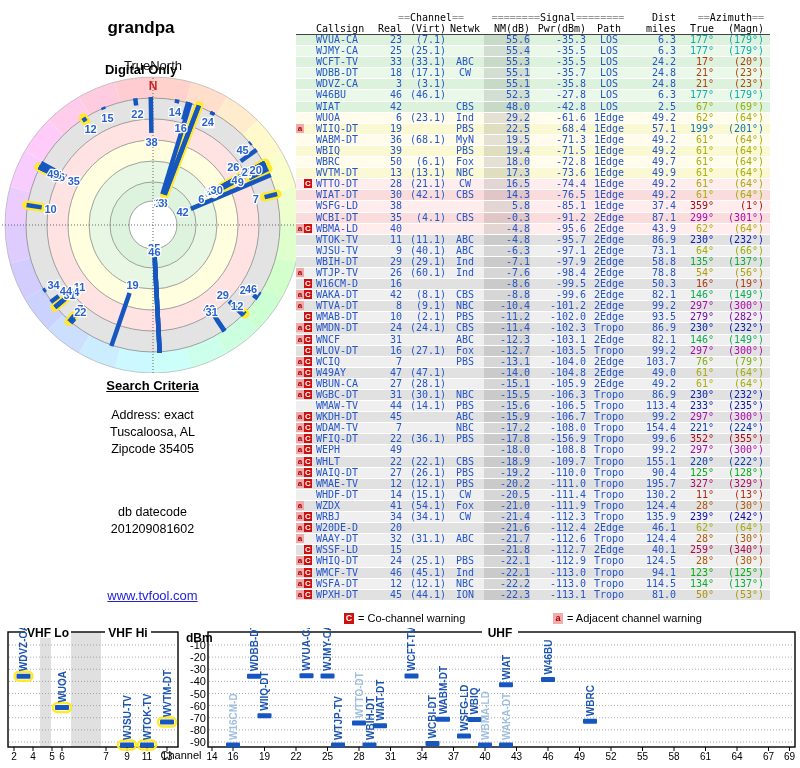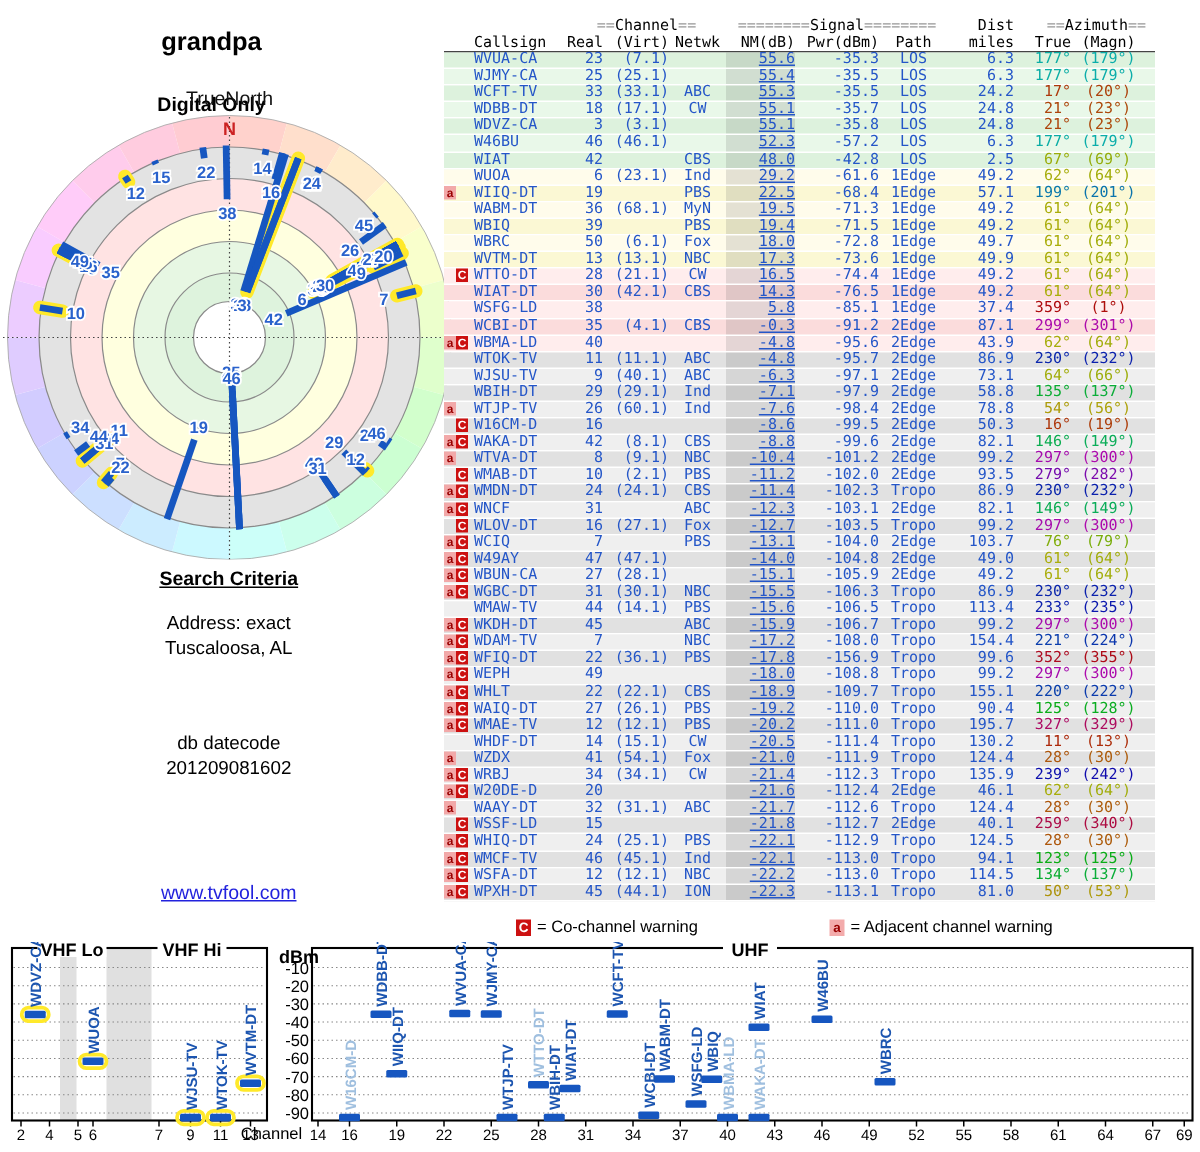--- a/index.html
+++ b/index.html
@@ -29,22 +29,22 @@
   .c-warn{width:16px;flex:none;display:flex;}
   .c-call{width:62px;flex:none;text-align:left;padding-left:4px;}
   .c-real{width:24px;flex:none;text-align:right;}
   .c-virt{width:44px;flex:none;text-align:right;}
   .c-net{width:38px;flex:none;text-align:center;}
   .c-nm{width:46px;flex:none;text-align:right;}
   .c-pwr{width:56px;flex:none;text-align:right;}
   .c-path{width:46px;flex:none;text-align:center;}
   .c-miles{width:44px;flex:none;text-align:right;}
   .c-true{width:38px;flex:none;text-align:right;}
-  .c-magn{width:50px;flex:none;text-align:center;}
-  .nm-shade{background:rgba(90,90,90,0.16);text-decoration:underline;}
+  .c-magn{width:50px;flex:none;text-align:right;}
+  .nm-shade{background:rgba(90,90,90,0.16);}
   .wslot{width:8px;height:9px;flex:none;font-size:8px;line-height:9px;text-align:center;
          font-weight:bold;font-family:"Liberation Sans",sans-serif;}
   .wa{background:#f2a9a9;color:#990000;}
   .wc{background:#cc1111;color:#fff;}
   
   .zg0{background:#ddf2dd;} .zg1{background:#e9f8e9;}
   .zy0{background:#fbf8d4;} .zy1{background:#fffceb;}
   .zp0{background:#fbdcdc;} .zp1{background:#ffeded;}
   .zx0{background:#e1e1e1;} .zx1{background:#efefef;}
   
@@ -223,20 +223,21 @@
         <text x="249.04981476906744" y="234.67429422264183" text-anchor="middle" font-size="11" font-weight="bold" fill="#2a62cc" stroke="#ffffff" stroke-width="2.4" paint-order="stroke" font-family="Liberation Sans,sans-serif">46</text>
         <text x="235.16275663962222" y="252.27502934370267" text-anchor="middle" font-size="11" font-weight="bold" fill="#2a62cc" stroke="#ffffff" stroke-width="2.4" paint-order="stroke" font-family="Liberation Sans,sans-serif">12</text>
         <text x="240.62719984492043" y="95.79384966667489" text-anchor="middle" font-size="11" font-weight="bold" fill="#2a62cc" stroke="#ffffff" stroke-width="2.4" paint-order="stroke" font-family="Liberation Sans,sans-serif">45</text>
       </g>
     </svg>
 
   <div id="criteria">
     <div id="criteria-heading">Search Criteria</div>
     <div class="crit-line">Address: exact</div>
     <div class="crit-line">Tuscaloosa, AL</div>
+    <div class="crit-line">Zipcode 35405</div>
     <div id="datecode-block">
       <div class="crit-line">db datecode</div>
       <div class="crit-line">201209081602</div>
     </div>
   </div>
 
   <div id="tvfool-link">
     <a href="#">www.tvfool.com</a>
   </div>
 
@@ -345,21 +346,21 @@
       <div class="trow zg1">
         <span class="c-warn">
           <span class="wslot"></span>
           <span class="wslot"></span>
         </span>
         <span class="c-call">W46BU</span>
         <span class="c-real">46</span>
         <span class="c-virt">(46.1)</span>
         <span class="c-net"></span>
         <span class="c-nm nm-shade">52.3</span>
-        <span class="c-pwr">-57.2</span>
+        <span class="c-pwr">-27.8</span>
         <span class="c-path">LOS</span>
         <span class="c-miles">6.3</span>
         <span class="c-true" style="color:hsl(177,88%,36%)">177°</span>
         <span class="c-magn" style="color:hsl(179,88%,36%)">(179°)</span>
       </div>
       <div class="trow zg0">
         <span class="c-warn">
           <span class="wslot"></span>
           <span class="wslot"></span>
         </span>

